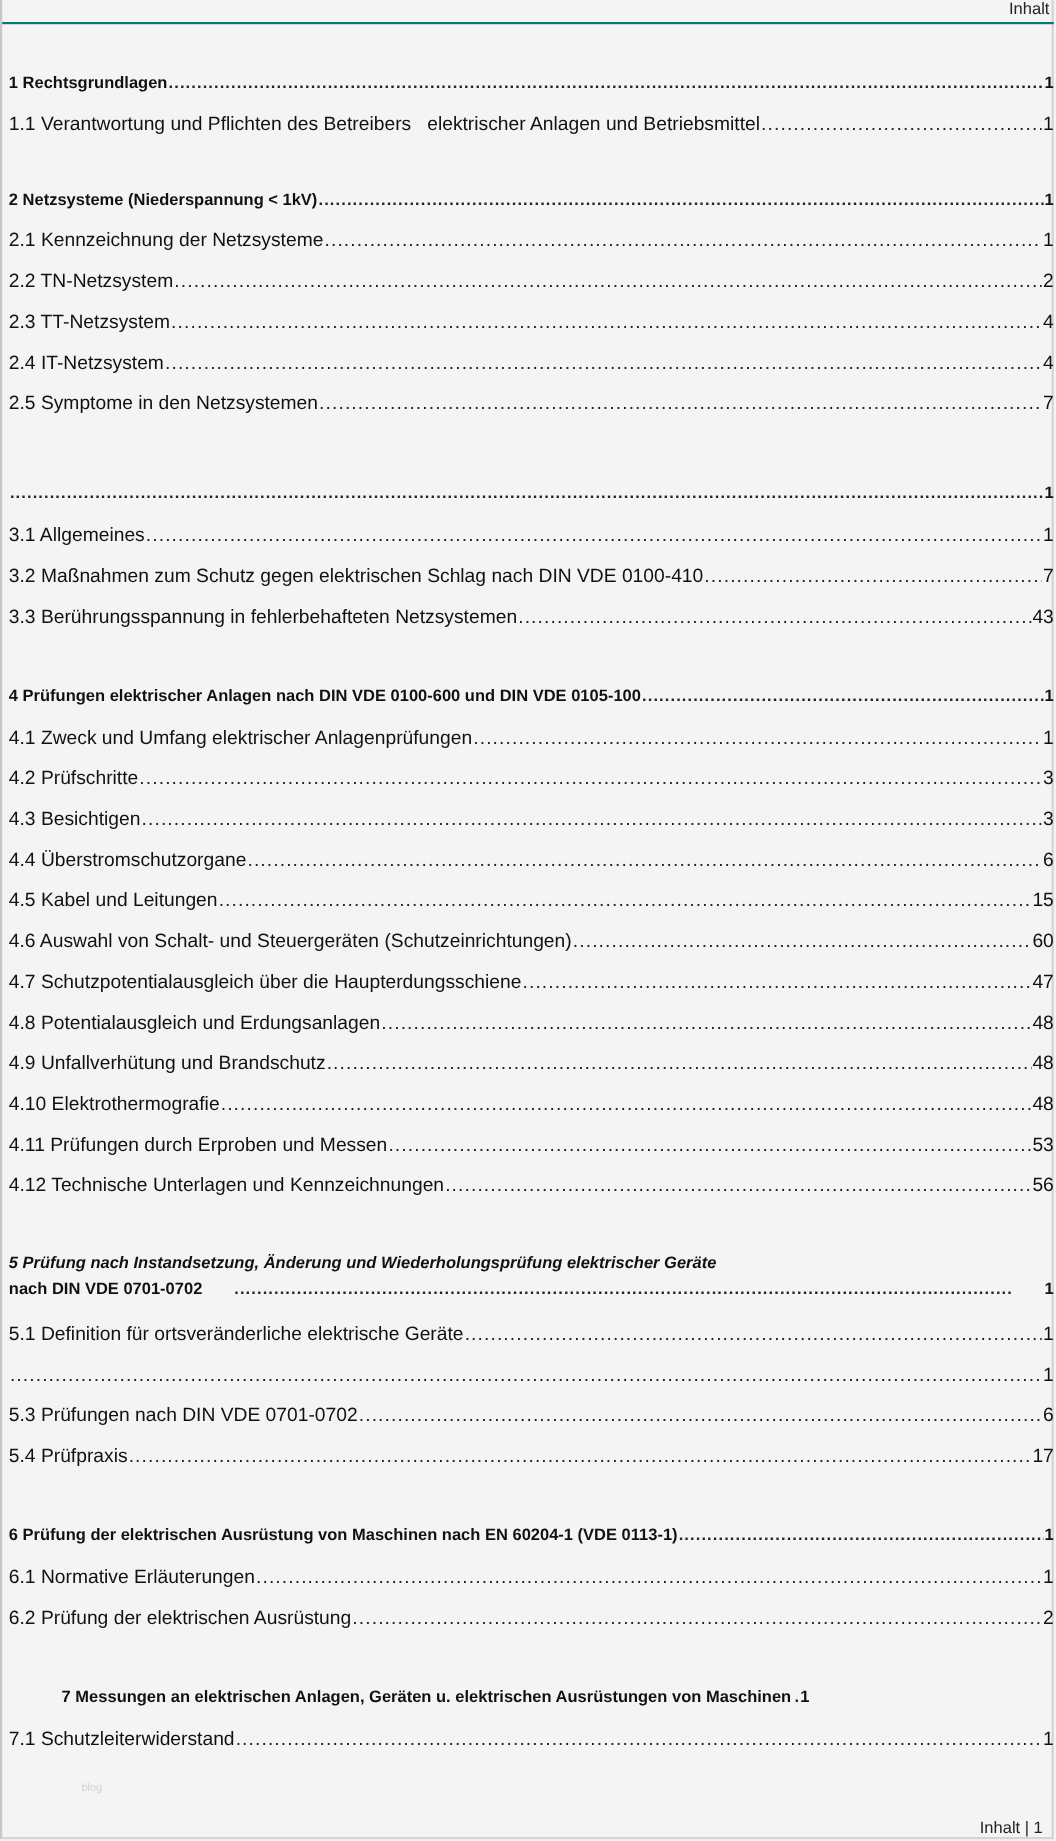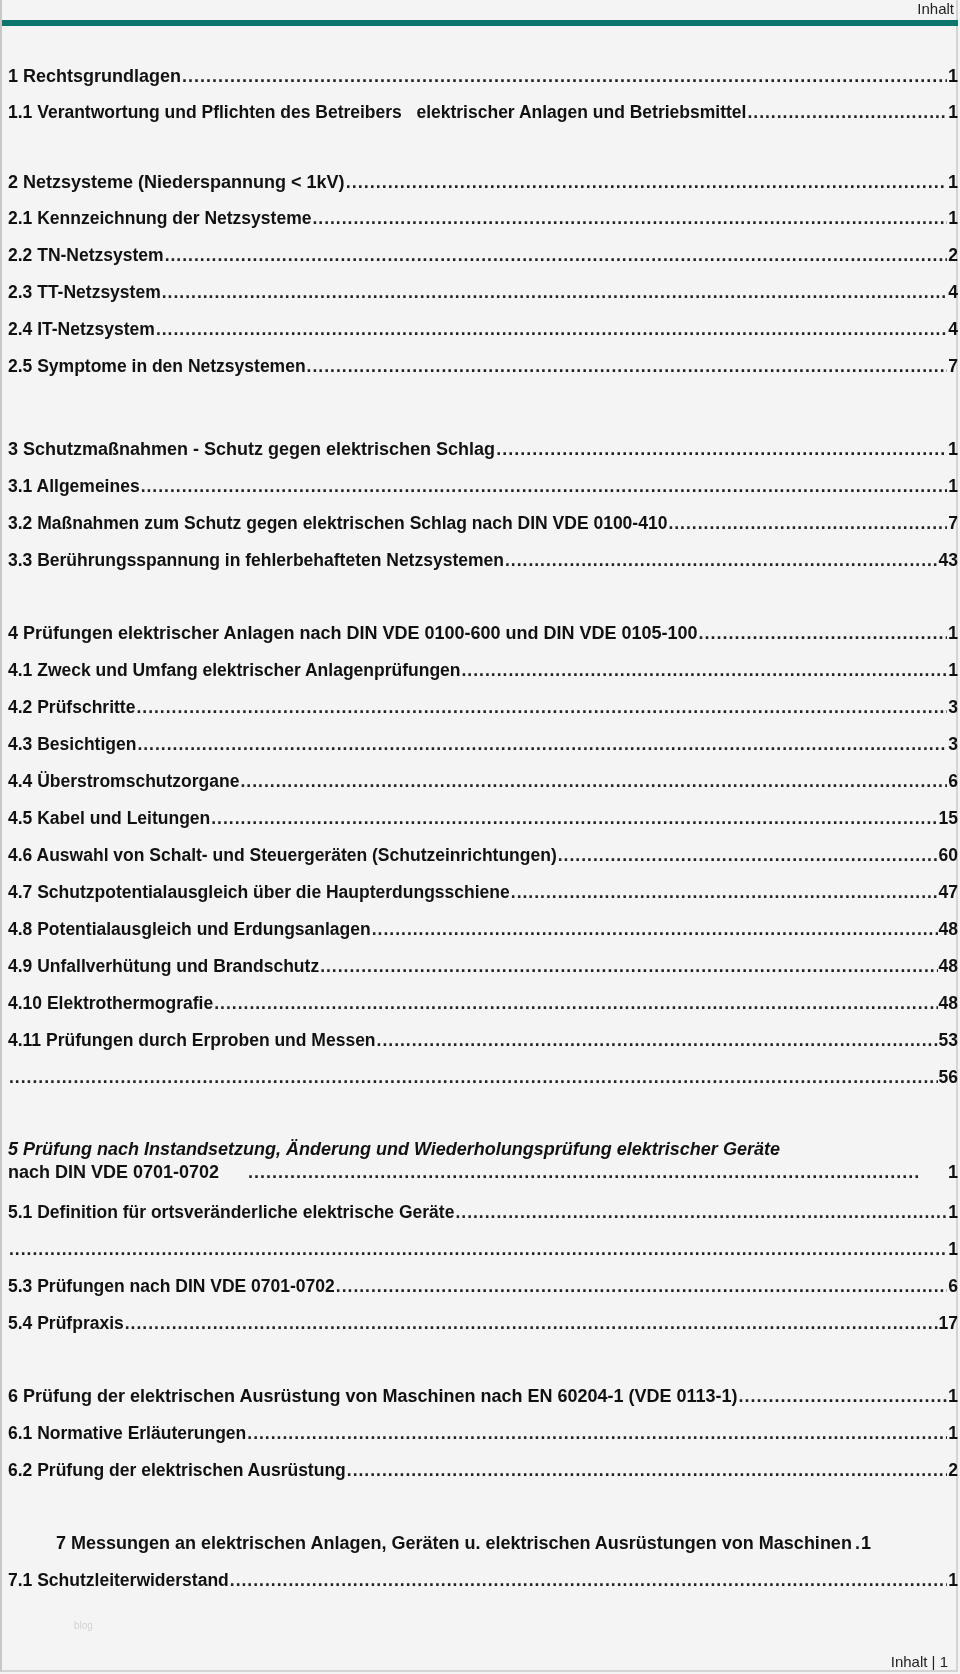--- a/index.html
+++ b/index.html
@@ -24,21 +24,21 @@
       border-right: 2px solid #d4d4d4;
       border-bottom: 2px solid #d4d4d4;
       box-sizing: border-box;
       background: #f4f4f4;
     }
     .header {
       position: absolute;
       left: 0; top: 0;
       width: 956px;
       height: 20px;
-      border-bottom: 6px solid #0f766e;
+      border-bottom: 2px solid #0f766e;
     }
     .header-title {
       position: absolute;
       right: 4px;
       top: 0px;
       font-size: 15px;
       line-height: 18px;
       color: #222;
     }
     .toc {
@@ -49,25 +49,24 @@
     }
     .entry {
       position: absolute;
       left: 0;
       width: 950px;
       display: flex;
       align-items: baseline;
       font-size: 17.5px;
       line-height: 22px;
       white-space: nowrap;
-      font-weight: bold;
     }
     .entry.chapter {
       font-weight: bold;
-      font-size: 18px;
+      font-size: 15px;
       align-items: flex-end;
     }
     .entry .label {
       flex: 0 0 auto;
     }
     .entry .leader {
       flex: 1 1 auto;
       overflow: hidden;
       margin: 0 1px;
       color: #222;
@@ -159,21 +158,20 @@
       <span class="leader" data-name="dot-leader"></span>
       <span class="page-num" data-name="toc-page-number">4</span>
     </div>
     <div class="entry" style="top:355px" data-name="toc-section-2-5">
       <span class="label" data-name="toc-section-label">2.5 Symptome in den Netzsystemen</span>
       <span class="leader" data-name="dot-leader"></span>
       <span class="page-num" data-name="toc-page-number">7</span>
     </div>
 
     <div class="entry chapter" style="top:438px" data-name="toc-chapter-3">
-      <span class="label" data-name="toc-chapter-label">3 Schutzmaßnahmen - Schutz gegen elektrischen Schlag</span>
       <span class="leader" data-name="dot-leader"></span>
       <span class="page-num" data-name="toc-page-number">1</span>
     </div>
     <div class="entry" style="top:475px" data-name="toc-section-3-1">
       <span class="label" data-name="toc-section-label">3.1 Allgemeines</span>
       <span class="leader" data-name="dot-leader"></span>
       <span class="page-num" data-name="toc-page-number">1</span>
     </div>
     <div class="entry" style="top:512px" data-name="toc-section-3-2">
       <span class="label" data-name="toc-section-label">3.2 Maßnahmen zum Schutz gegen elektrischen Schlag nach DIN VDE 0100-410</span>
@@ -240,20 +238,21 @@
       <span class="label" data-name="toc-section-label">4.10 Elektrothermografie</span>
       <span class="leader" data-name="dot-leader"></span>
       <span class="page-num" data-name="toc-page-number">48</span>
     </div>
     <div class="entry" style="top:1029px" data-name="toc-section-4-11">
       <span class="label" data-name="toc-section-label">4.11 Prüfungen durch Erproben und Messen</span>
       <span class="leader" data-name="dot-leader"></span>
       <span class="page-num" data-name="toc-page-number">53</span>
     </div>
     <div class="entry" style="top:1066px" data-name="toc-section-4-12">
+      <span class="label" data-name="toc-section-label">4.12 Technische Unterlagen und Kennzeichnungen</span>
       <span class="leader" data-name="dot-leader"></span>
       <span class="page-num" data-name="toc-page-number">56</span>
     </div>
 
     <div class="entry chapter multi" style="top:1137px" data-name="toc-chapter-5">
       <span class="line1" data-name="toc-chapter-label">5 Prüfung nach Instandsetzung, Änderung und Wiederholungsprüfung elektrischer Geräte</span>
       <span class="line2" data-name="toc-chapter-label-line2-row">
         <span class="label" data-name="toc-chapter-label-line2">nach DIN VDE 0701-0702</span>
         <span class="leader" data-name="dot-leader"></span>
         <span class="page-num" data-name="toc-page-number">1</span>

